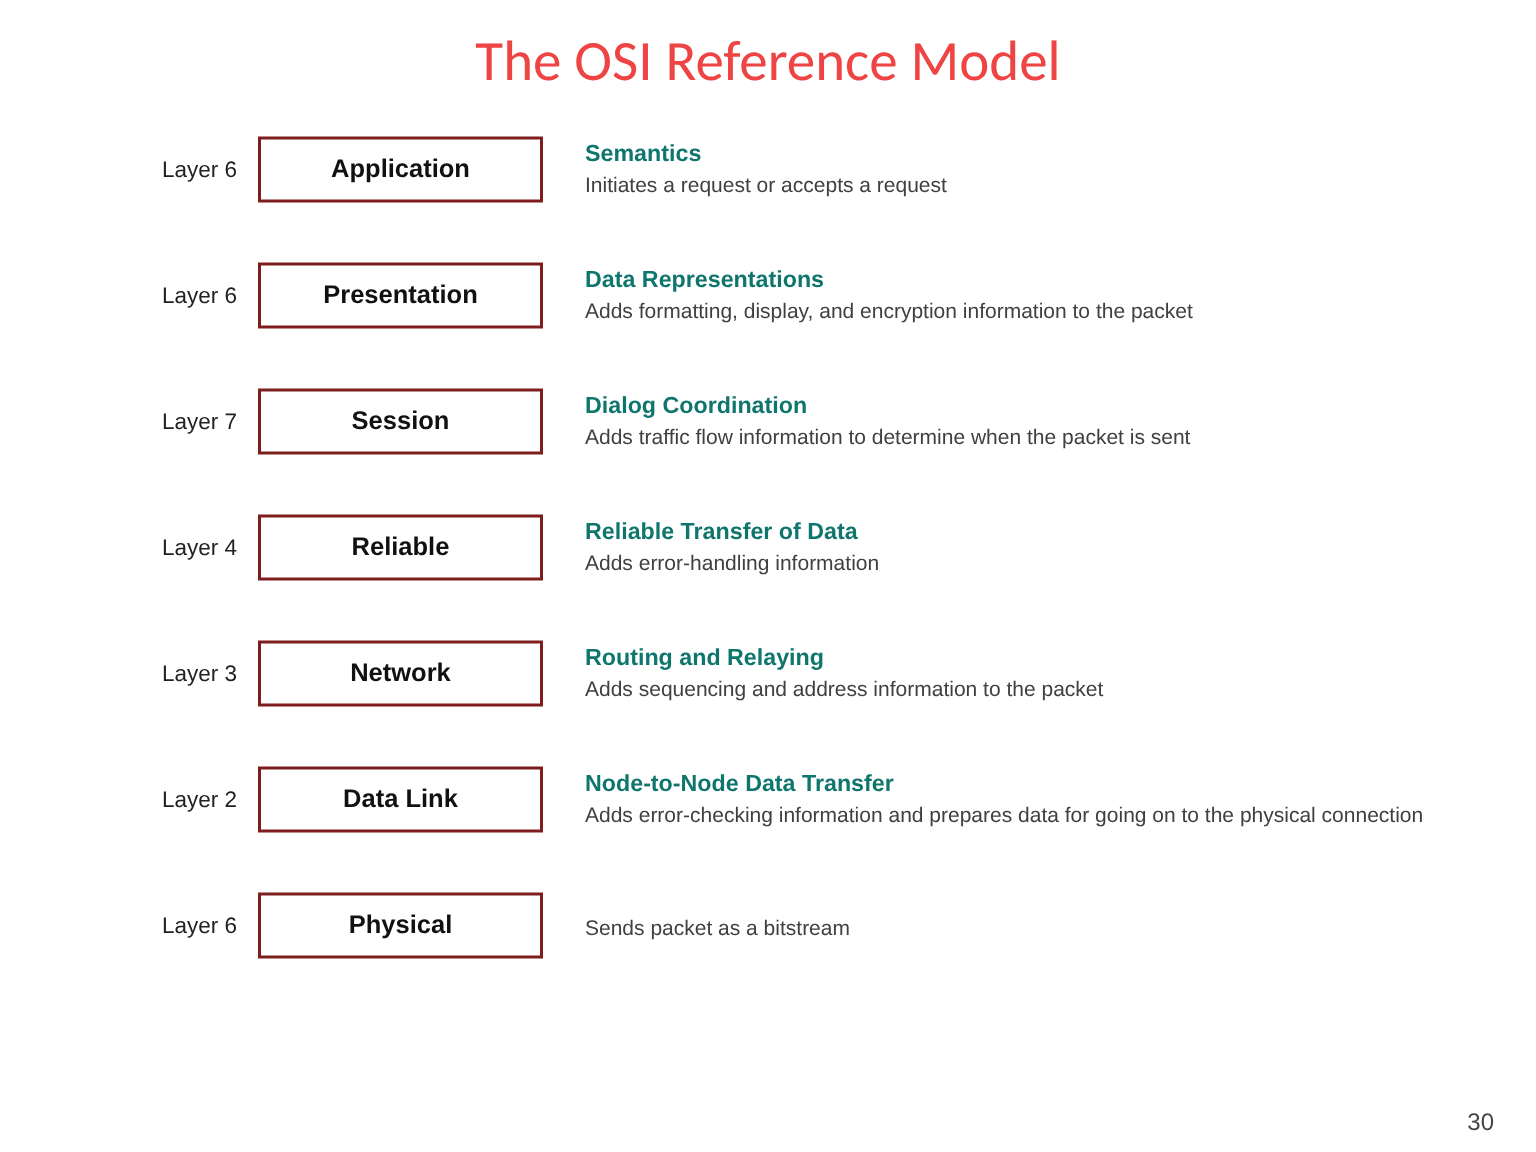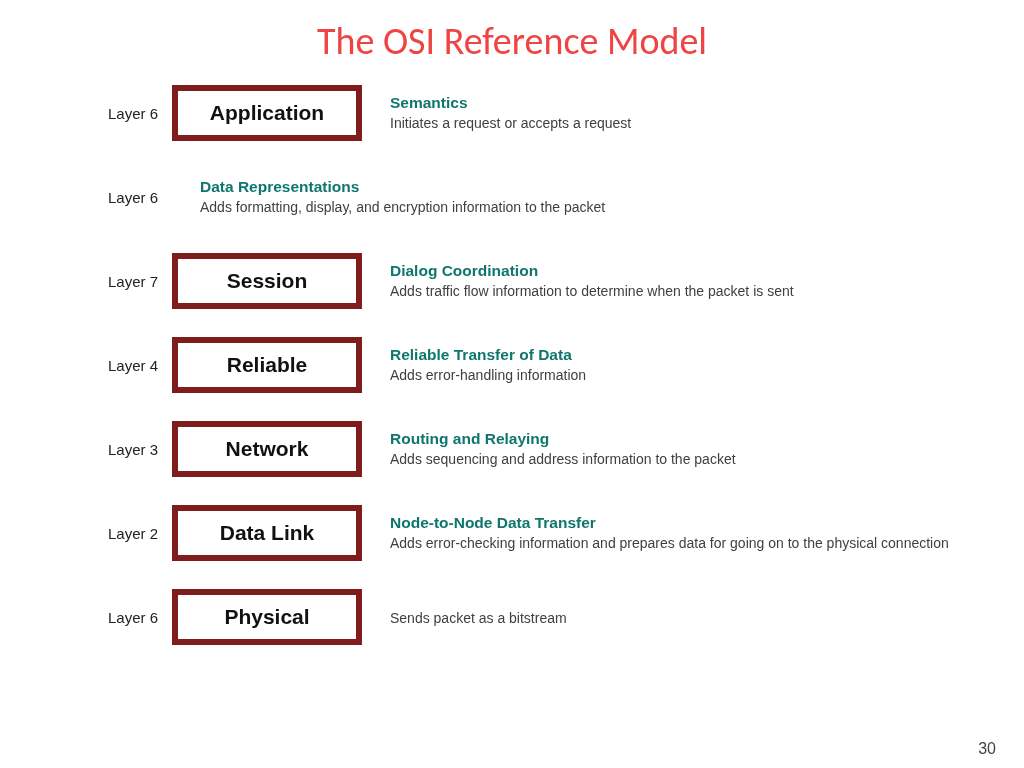--- a/index.html
+++ b/index.html
@@ -34,24 +34,24 @@
       width: 90px;
       font-size: 15px;
       color: #222;
       text-align: right;
       padding-right: 14px;
       flex-shrink: 0;
       font-family: Arial, sans-serif;
     }
     .layer-box {
       width: 190px;
-      border: 6px solid #7f1d1d;
+      border: 2px solid #7f1d1d;
       text-align: center;
       padding: 10px 6px;
-      font-size: 21px;
+      font-size: 17px;
       font-weight: bold;
       color: #111;
       flex-shrink: 0;
       font-family: Arial, sans-serif;
       background: #fff;
     }
     .layer-desc {
       padding-left: 28px;
       flex: 1;
       font-family: Arial, sans-serif;
@@ -87,20 +87,21 @@
 <div class="osi-row">
       <span class="layer-label">Layer 6</span>
       <div class="layer-box">Application</div>
       <div class="layer-desc">
         <span class="layer-desc-title">Semantics</span>
         <span class="layer-desc-text">Initiates a request or accepts a request</span>
       </div>
     </div>
     <div class="osi-row">
       <span class="layer-label">Layer 6</span>
+      <div class="layer-box">Presentation</div>
       <div class="layer-desc">
         <span class="layer-desc-title">Data Representations</span>
         <span class="layer-desc-text">Adds formatting, display, and encryption information to the packet</span>
       </div>
     </div>
     <div class="osi-row">
       <span class="layer-label">Layer 7</span>
       <div class="layer-box">Session</div>
       <div class="layer-desc">
         <span class="layer-desc-title">Dialog Coordination</span>

